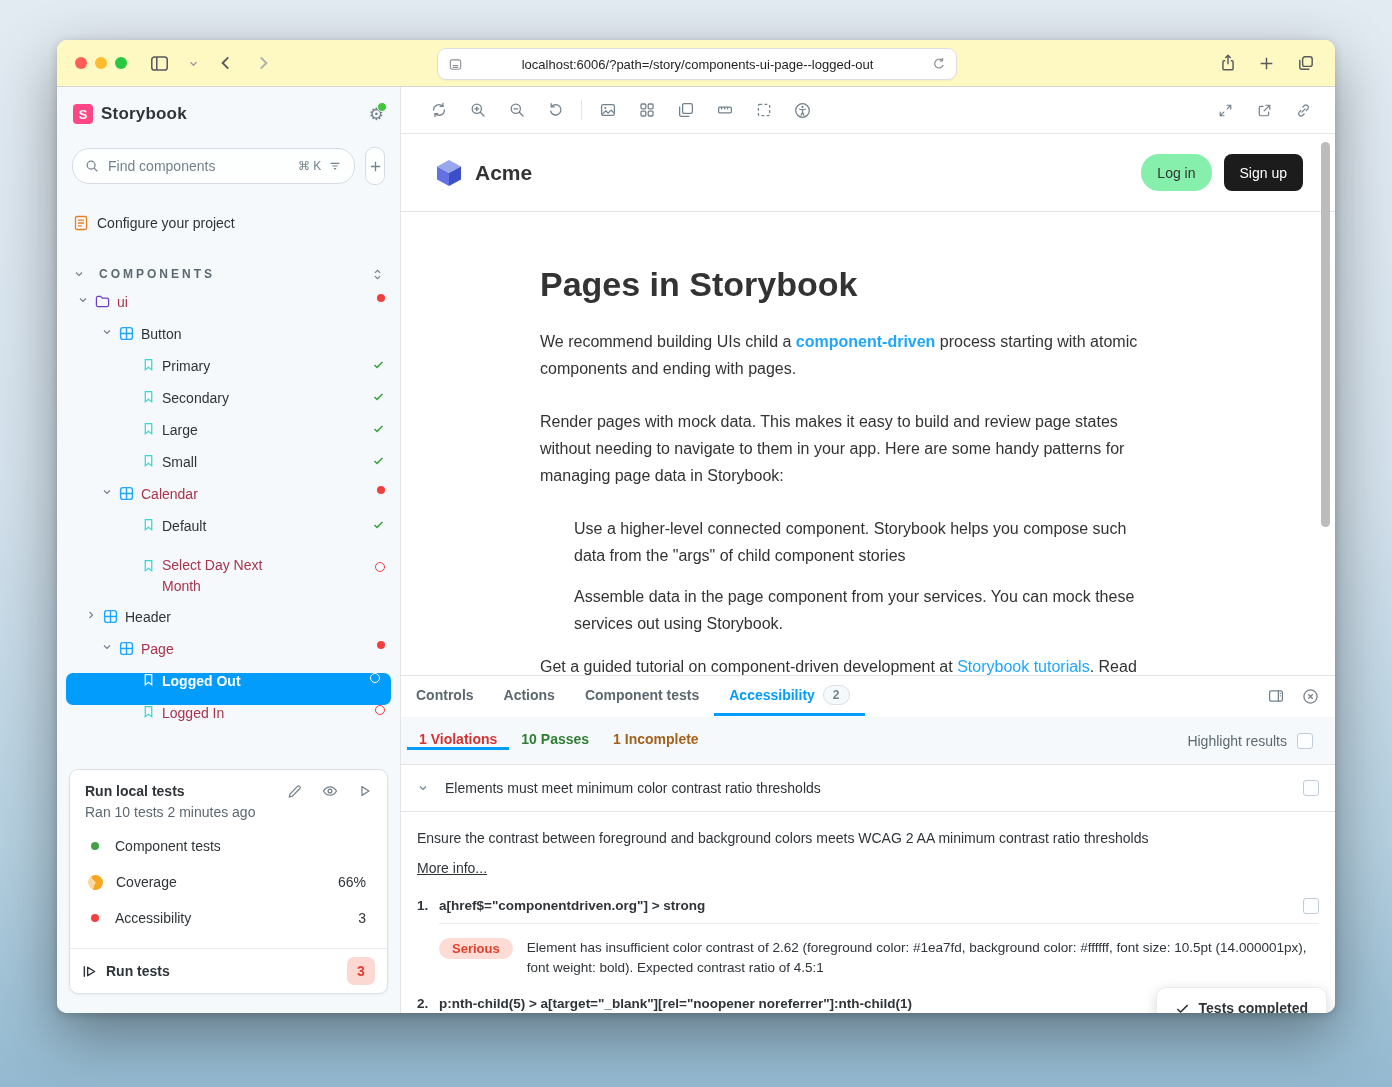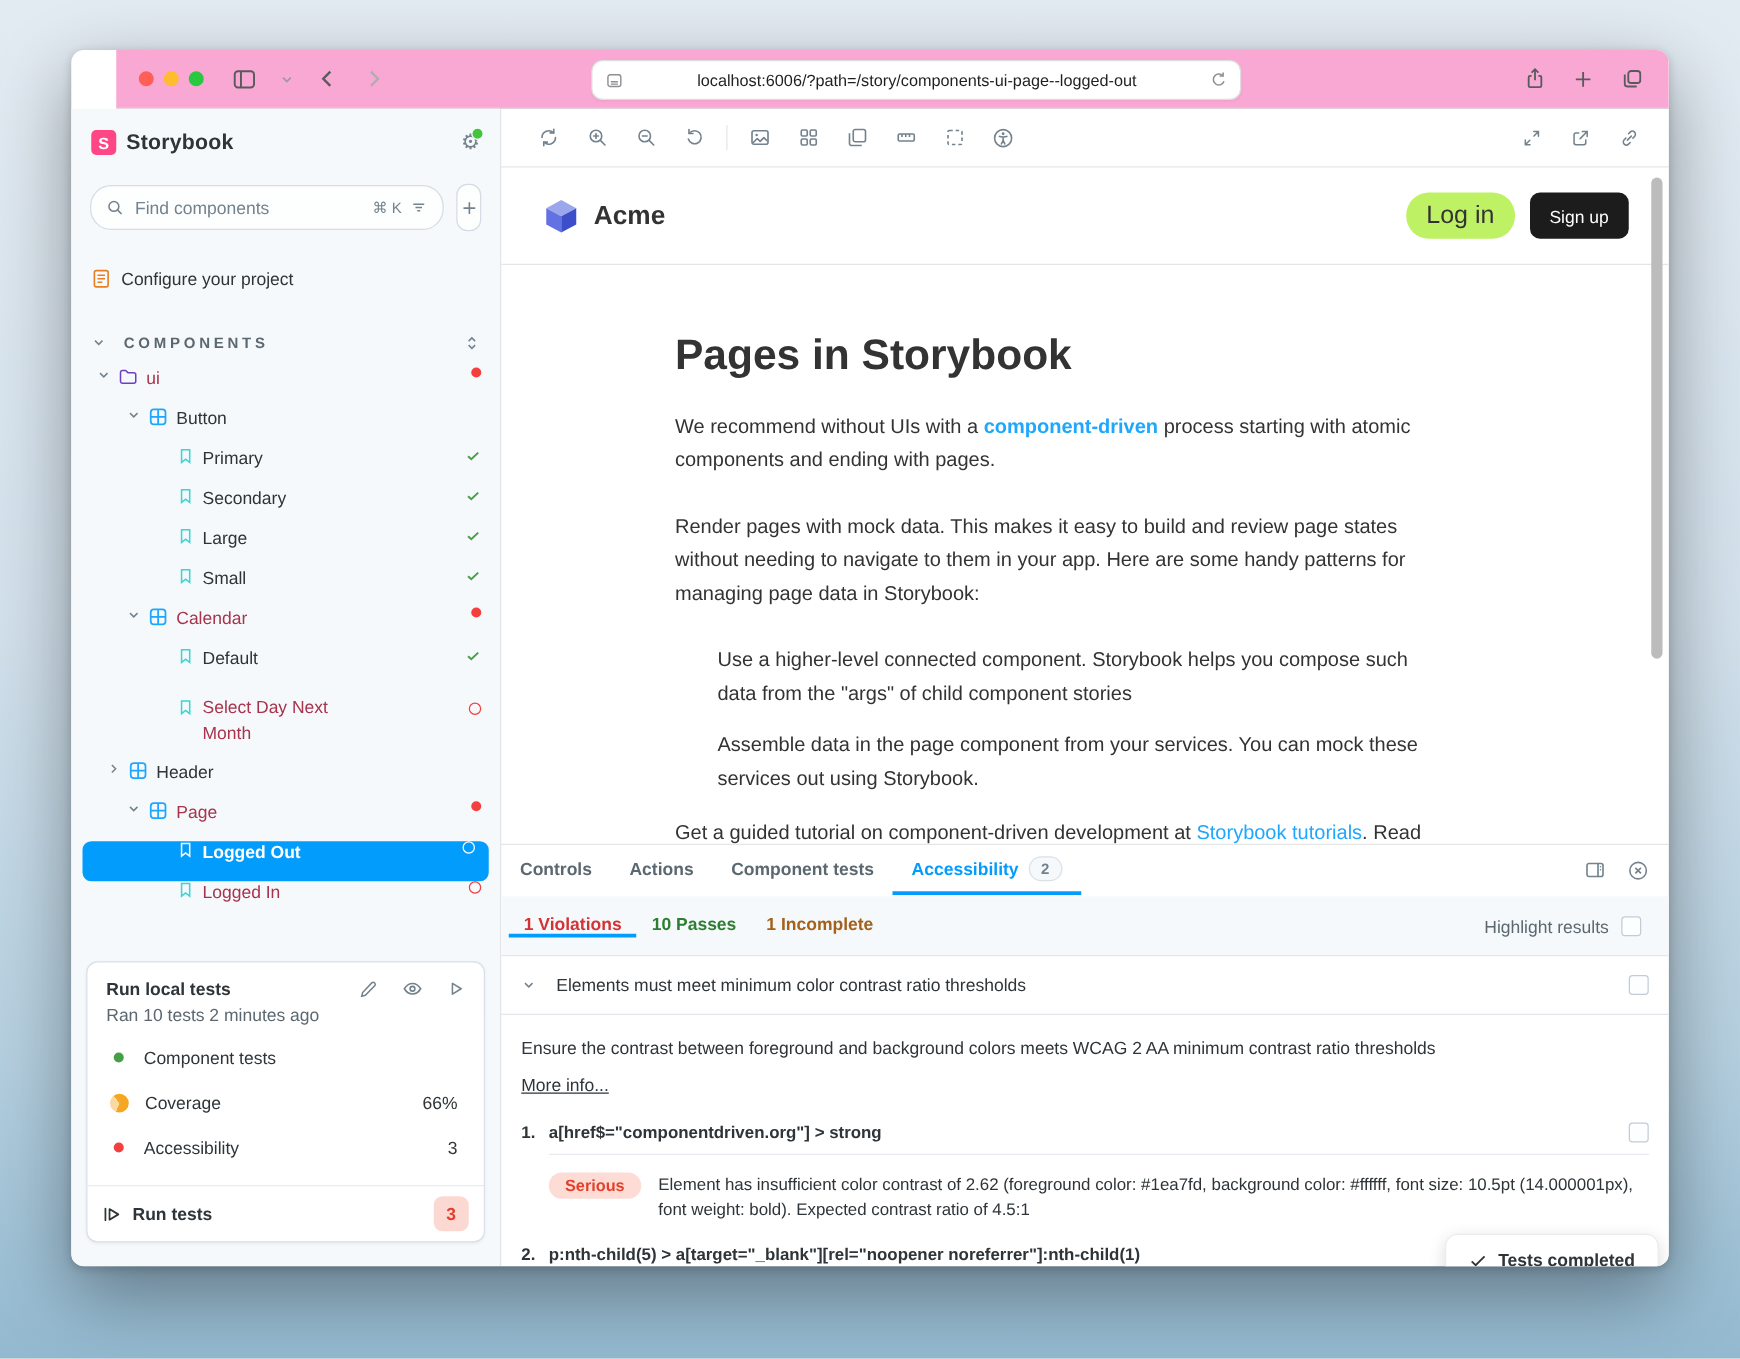--- a/index.html
+++ b/index.html
@@ -5,21 +5,21 @@
   html,body{margin:0;padding:0;width:1392px;height:1087px;overflow:hidden;
     font-family:"Liberation Sans","DejaVu Sans",sans-serif;}
   .desktop{position:relative;width:1392px;height:1087px;
     background:linear-gradient(180deg,#e3ebf2 0%,#d3e1ec 45%,#b4cfdf 78%,#93b9d0 100%);}
   .window{position:absolute;left:57px;top:40px;width:1278px;height:973px;background:#fff;
     border-radius:10px;box-shadow:0 22px 60px rgba(0,0,0,.38),0 2px 8px rgba(0,0,0,.18);overflow:hidden;}
   svg{display:block}
   .ic{display:inline-flex;align-items:center;justify-content:center;color:#73828c;flex:0 0 auto}
 
   
-  .chrome{position:relative;height:46px;background:#f9a8d4;border-bottom:1px solid #d5d4d7;margin-left:36px;}
+  .chrome{position:relative;height:46px;background:#fef9c3;border-bottom:1px solid #d5d4d7;}
   .lights{position:absolute;left:18px;top:17px;display:flex;gap:8px}
   .light{width:12px;height:12px;border-radius:50%}
   .l-red{background:#ff5f57}.l-yellow{background:#febc2e}.l-green{background:#28c840}
   .chrome .nav{position:absolute;top:0;height:46px;display:flex;align-items:center;color:#5a5a5e}
   .urlbar{position:absolute;left:380px;top:8px;width:518px;height:30px;background:#fff;
     border:1px solid #dededf;border-radius:9px;display:flex;align-items:center;
     font-size:13px;color:#1f1f21;box-shadow:0 1px 2px rgba(0,0,0,.04)}
   .urlbar .urltext{flex:1;text-align:center}
   
   .app{display:flex;height:926px;}
@@ -81,22 +81,22 @@
   .canvas{flex:1;display:flex;flex-direction:column;min-width:0;background:#fff}
   .toolbar{height:46px;border-bottom:1px solid rgba(0,0,0,.1);display:flex;align-items:center;
     padding:0 18px;color:#5c6870;position:relative;flex:0 0 46px}
   .toolbar .tb{width:39px;display:flex;justify-content:center;cursor:pointer}
   .tb-div{width:1px;height:20px;background:#e3e6e9;margin:0 6px}
   .tb-right{position:absolute;right:12px;display:flex}
   .preview{position:relative;height:541px;flex:0 0 541px;overflow:hidden}
   .acme{height:77px;border-bottom:1px solid rgba(0,0,0,.1);display:flex;align-items:center;padding:0 32px}
   .acme-name{font-weight:800;font-size:21px;color:#333;margin-left:10px}
   .acme-btns{margin-left:auto;display:flex;gap:12px}
-  .btn-login{background:#bef264;color:#333;border-radius:18px;padding:0 16px;height:37px;display:flex;
-    align-items:center;font-size:20px;cursor:pointer}
+  .btn-login{background:#86efac;color:#333;border-radius:18px;padding:0 16px;height:37px;display:flex;
+    align-items:center;font-size:14px;cursor:pointer}
   .btn-signup{background:#1c1c1c;color:#fff;border-radius:8px;padding:0 16px;height:37px;display:flex;
     align-items:center;font-size:14px;cursor:pointer}
   .content{padding:52px 0 0 139px;width:616px;color:#333}
   .content h1{font-size:34px;line-height:40px;font-weight:800;margin:0 0 24px}
   .content p{font-size:16px;line-height:27px;margin:0 0 26px}
   .content ul{list-style:none;margin:0 0 16px;padding:0 0 0 34px}
   .content li{font-size:16px;line-height:27px;margin:0 0 14px}
   .alink{color:#1ea7fd;text-decoration:none;cursor:pointer}
   .alink.bold{font-weight:700}
   .scrollthumb{position:absolute;right:5px;top:8px;width:9px;height:385px;background:#bcbcbc;border-radius:5px}
@@ -583,21 +583,21 @@
             <polygon points="28,9.5 16,16 16,29 28,22.5" fill="#3c4ec9"></polygon>
           </svg>
           <span class="acme-name">Acme</span>
           <span class="acme-btns">
             <span class="btn-login">Log in</span>
             <span class="btn-signup">Sign up</span>
           </span>
         </header>
         <div class="content">
           <h1>Pages in Storybook</h1>
-          <p><span>We recommend without UIs with a </span><span class="alink bold">component-driven</span><span> process starting with atomic components and ending with pages.</span></p>
+          <p><span>We recommend building UIs child a </span><span class="alink bold">component-driven</span><span> process starting with atomic components and ending with pages.</span></p>
           <p>Render pages with mock data. This makes it easy to build and review page states without needing to navigate to them in your app. Here are some handy patterns for managing page data in Storybook:</p>
           <ul>
             <li>Use a higher-level connected component. Storybook helps you compose such data from the "args" of child component stories</li>
             <li>Assemble data in the page component from your services. You can mock these services out using Storybook.</li>
           </ul>
           <p><span>Get a guided tutorial on component-driven development at </span><span class="alink">Storybook tutorials</span><span>. Read more in the </span></p>
         </div>
         <span class="scrollthumb"></span>
       </div>
 

